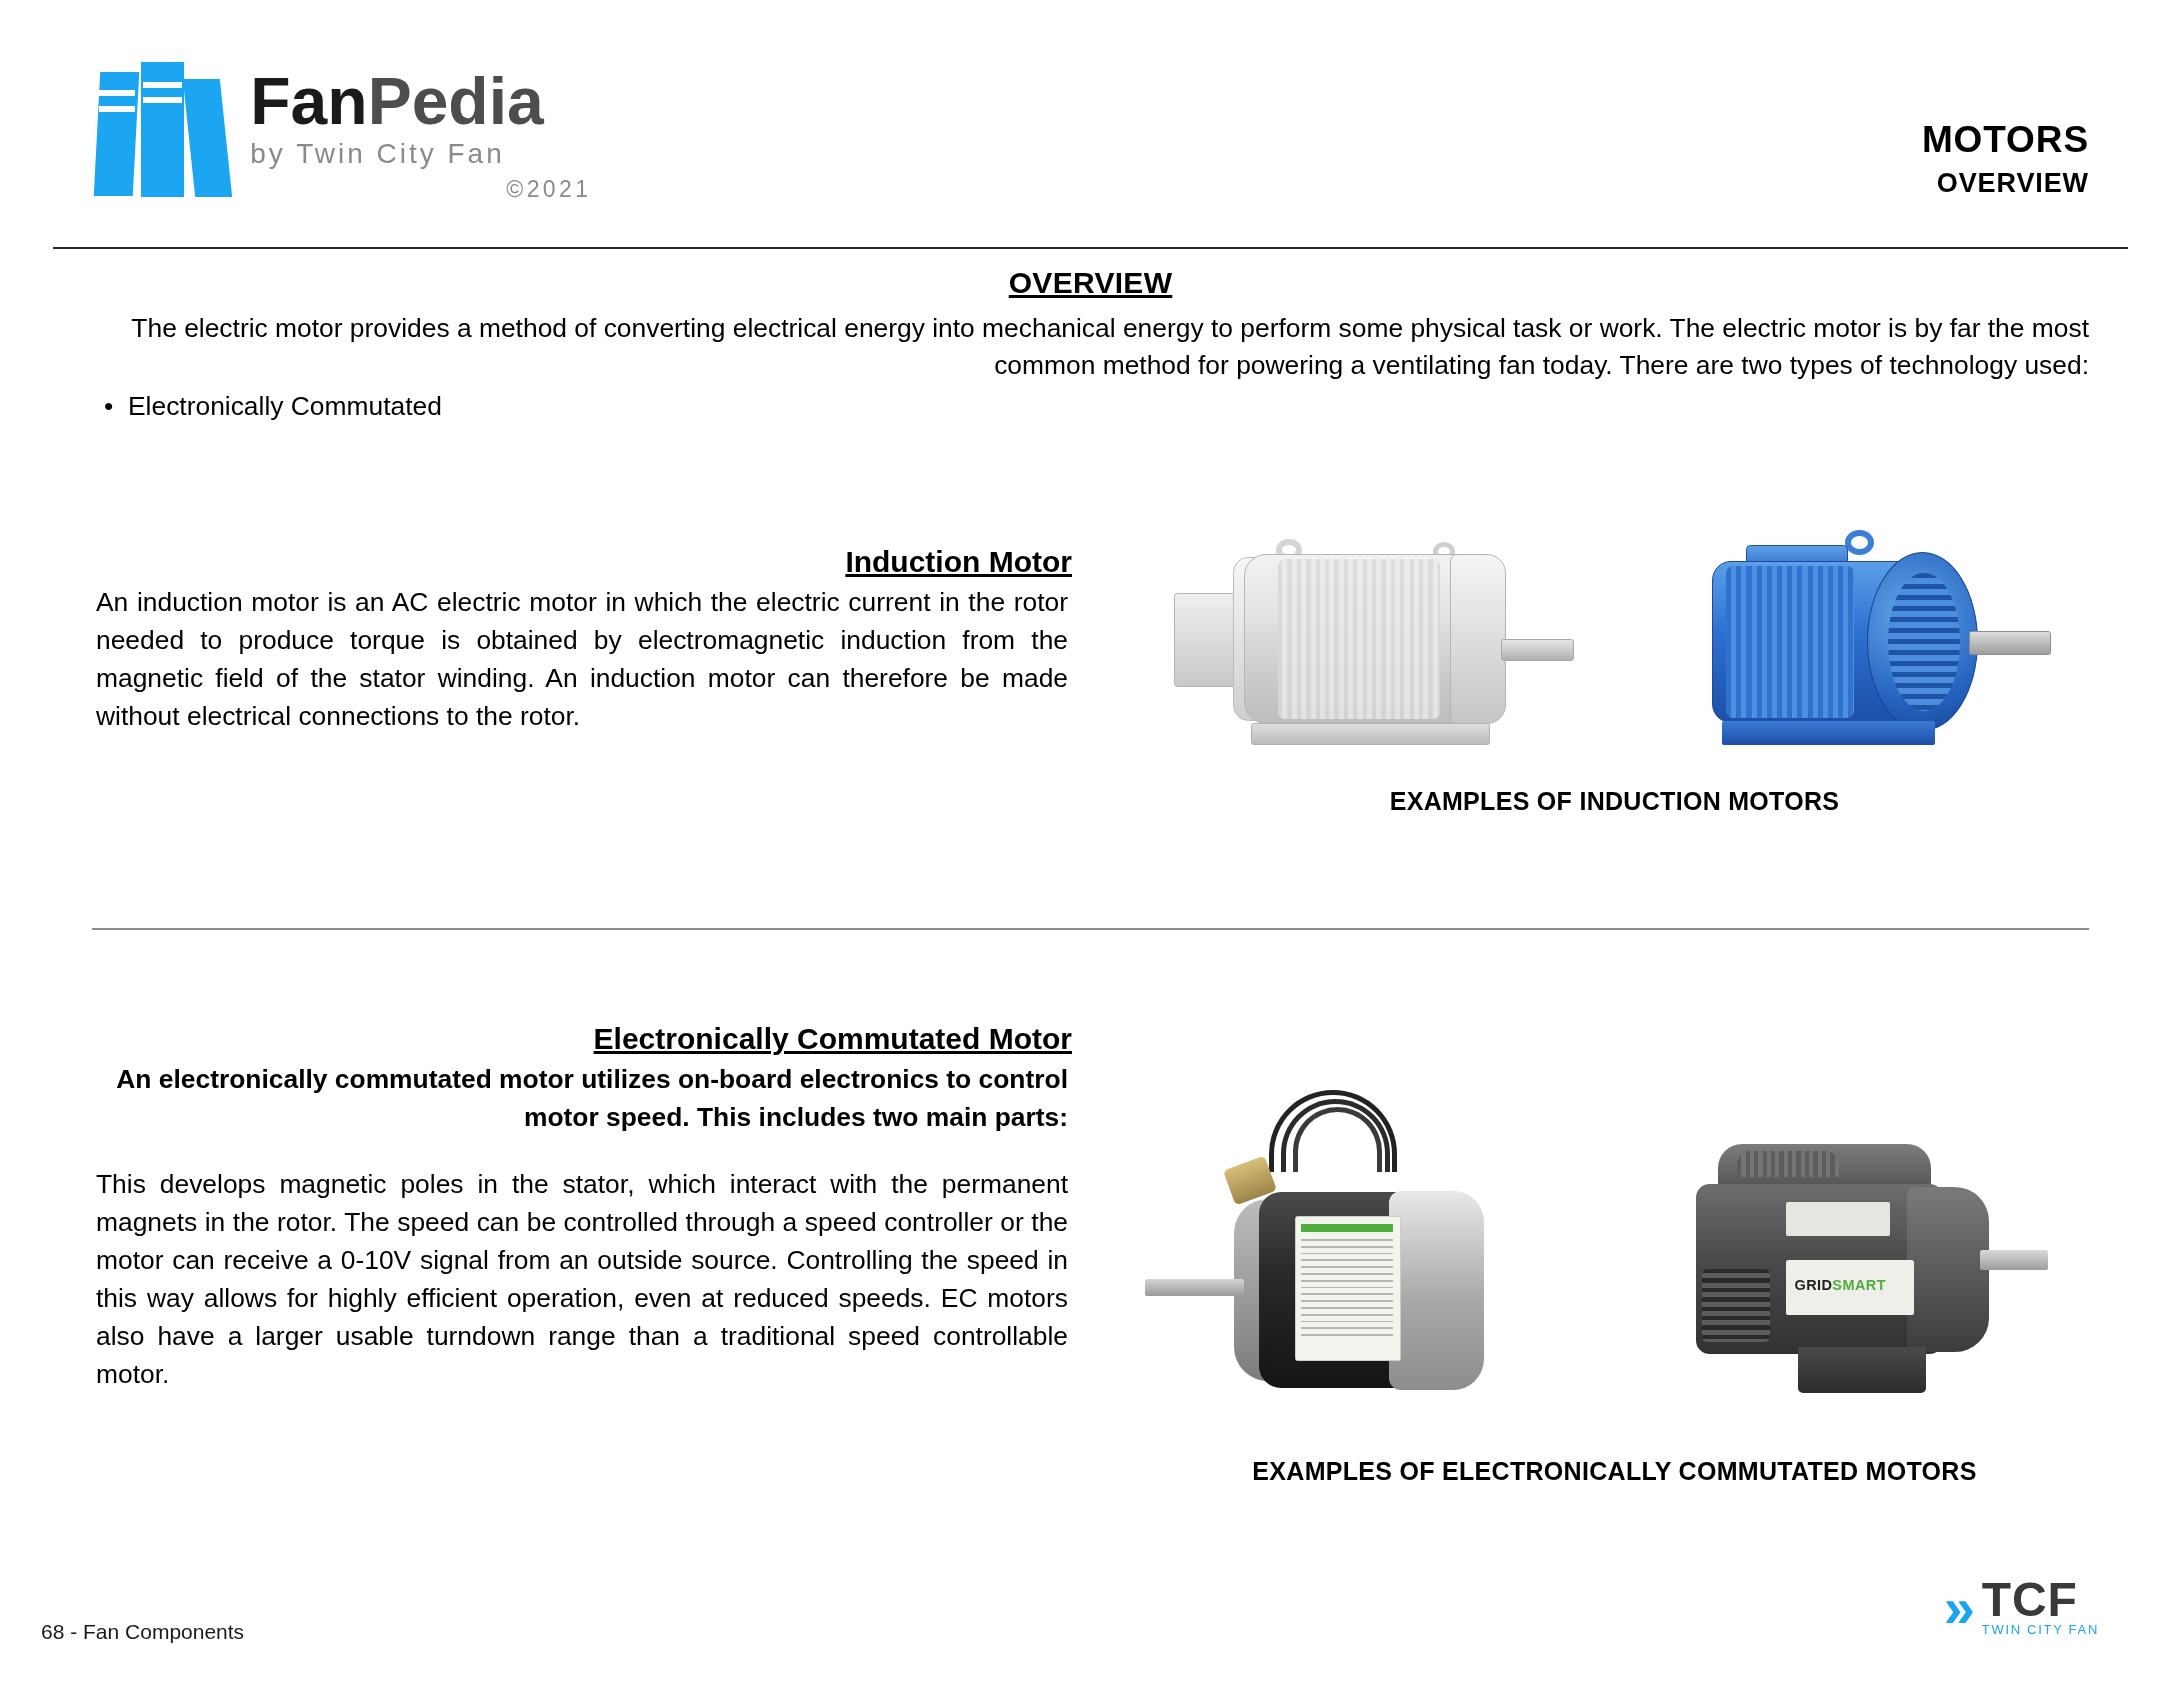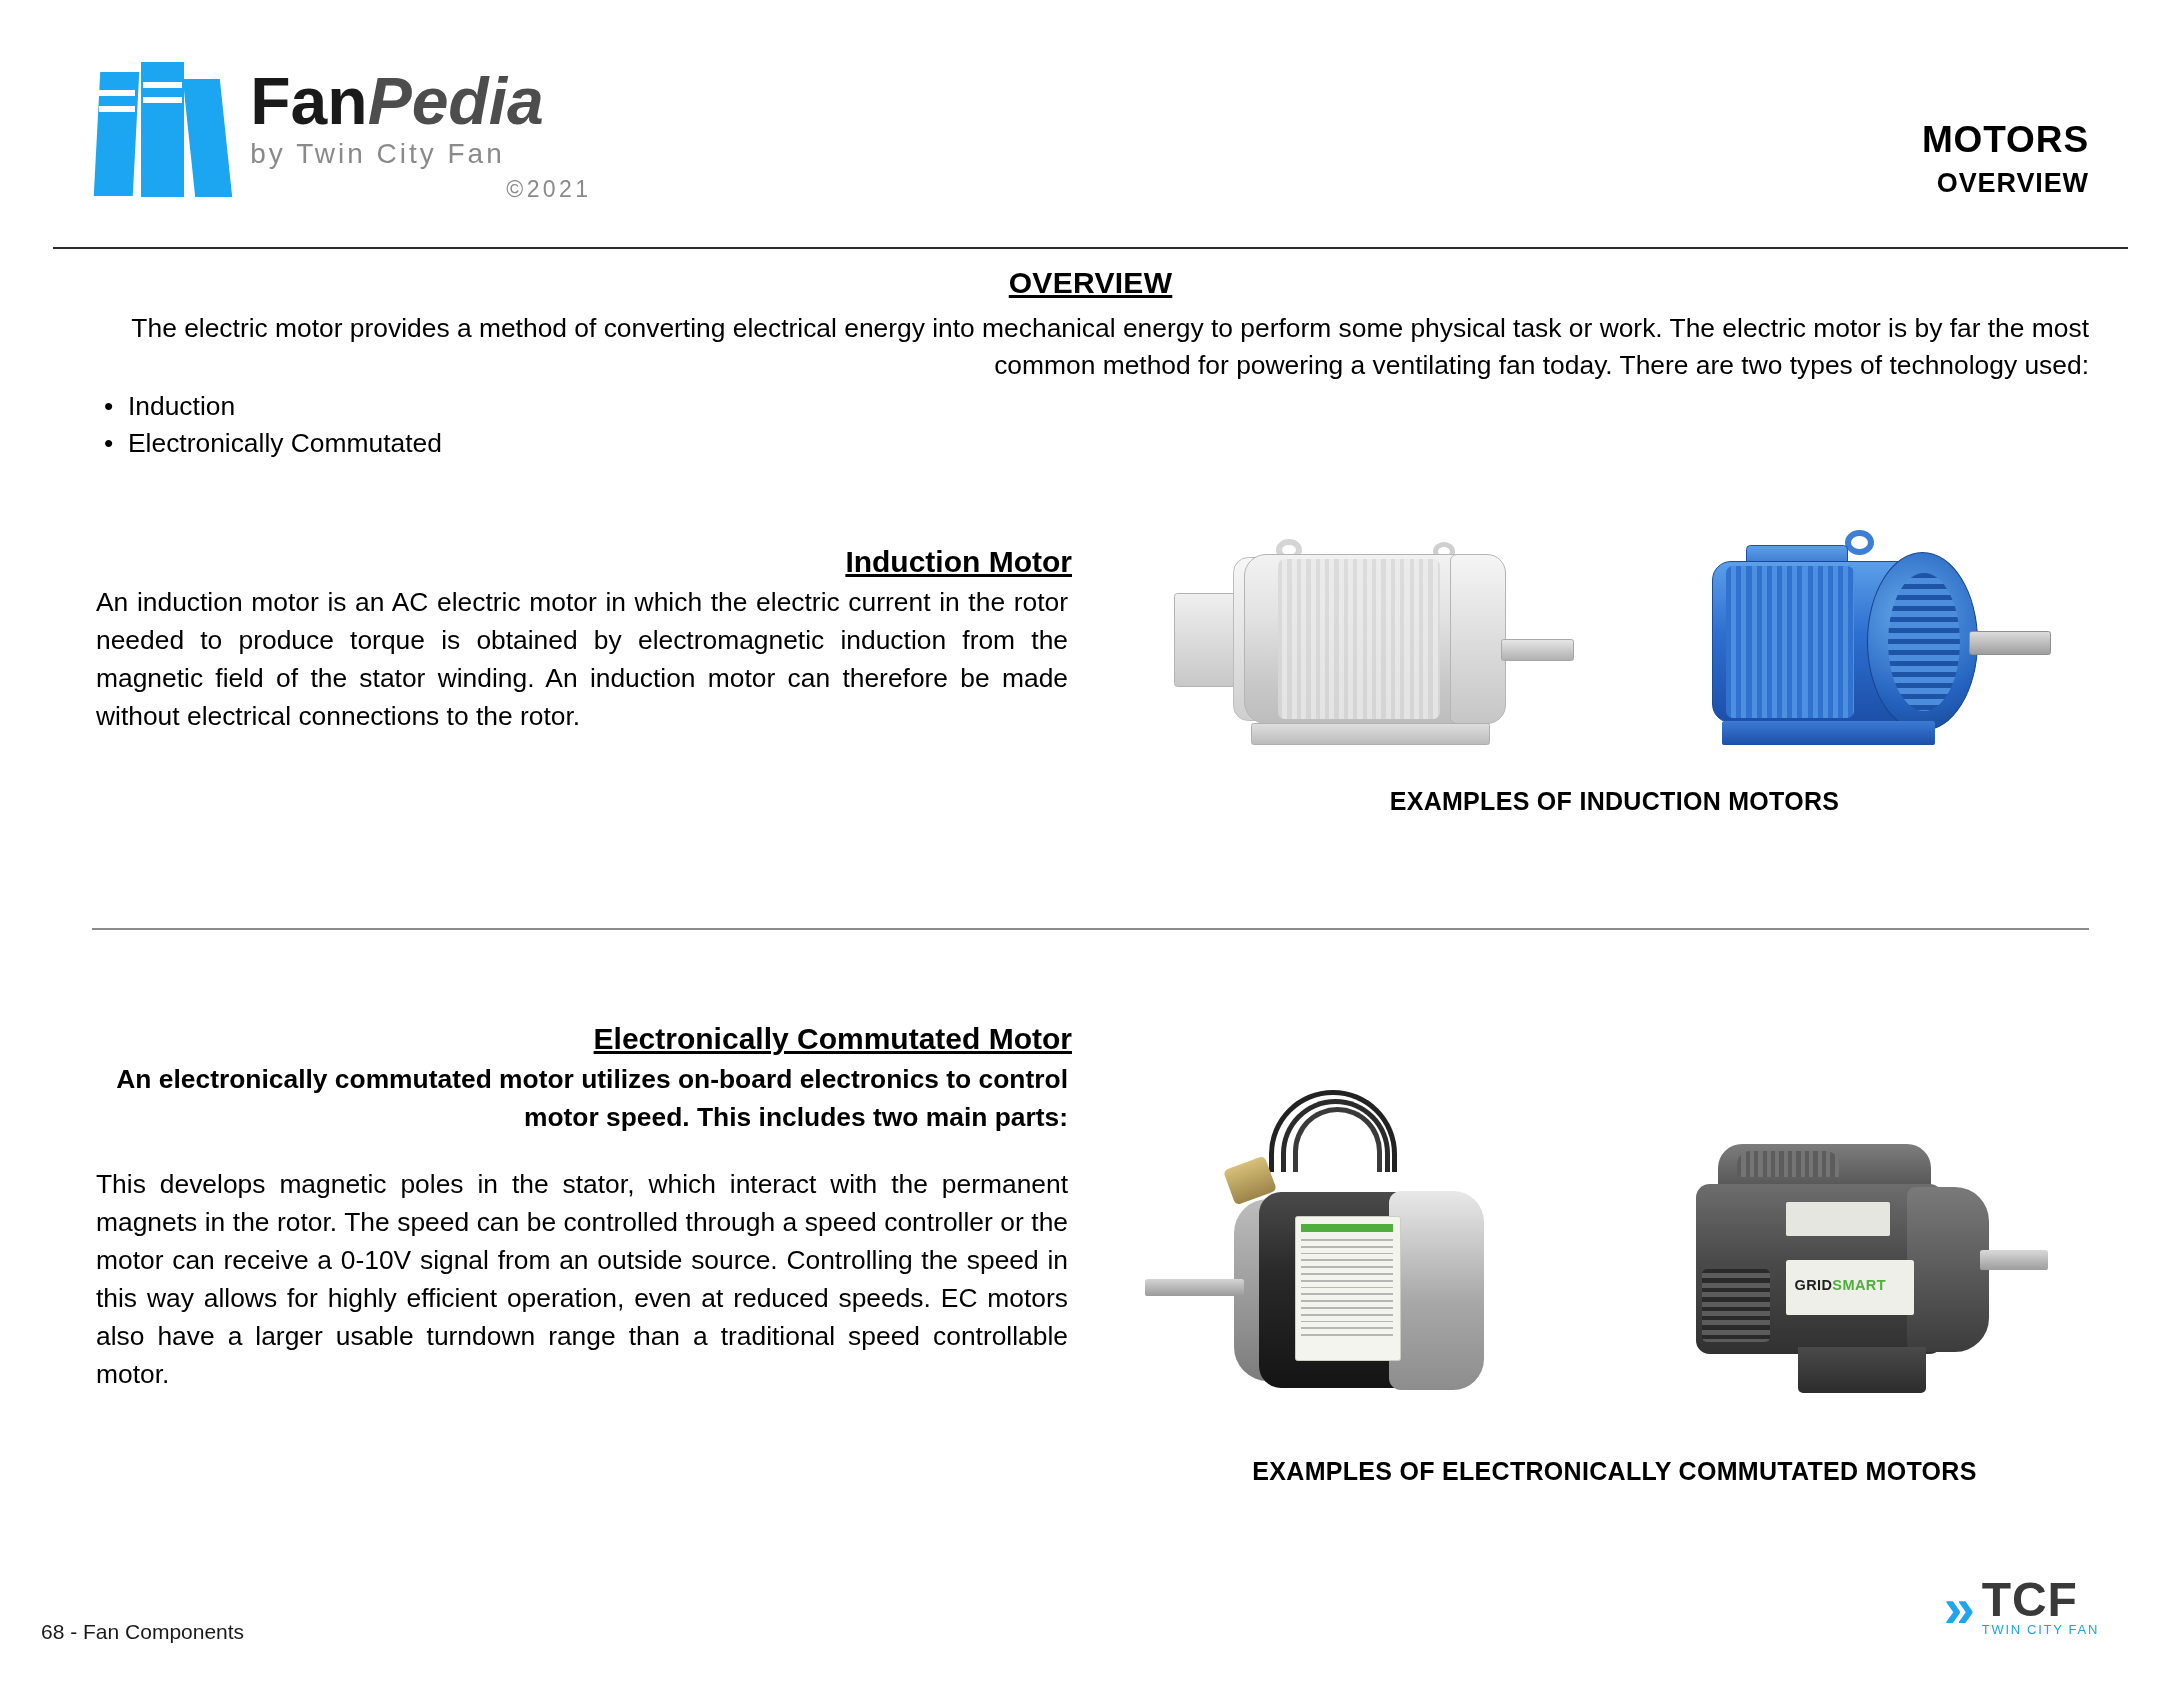--- a/index.html
+++ b/index.html
@@ -72,21 +72,21 @@
     padding-top: 15.3px;
   }
   .wordmark .fp {
     font-family: "Liberation Sans", sans-serif;
     font-weight: bold;
     font-size: 66px;
     letter-spacing: 0px;
     line-height: 66px;
     color: #1a1a1a;
   }
-  .wordmark .fp .thin { color: #4d4d4d; font-weight: bold; font-style: italic; }
+  .wordmark .fp .thin { color: #4d4d4d; font-weight: bold; }
   .wordmark .sub {
     font-family: "Liberation Sans", sans-serif;
     font-size: 28px;
     letter-spacing: 3px;
     color: #8a8a8a;
     margin-top: 3.4px;
   }
   .wordmark .copy {
     font-size: 23px;
     letter-spacing: 3.4px;
@@ -543,21 +543,20 @@
       <div class="h-title">MOTORS</div>
       <div class="h-sub">OVERVIEW</div>
     </div>
   </div>
   <div class="rule-top"></div>
 
   <div class="overview">
     <h2>OVERVIEW</h2>
     <p>The electric motor provides a method of converting electrical energy into mechanical energy to perform some physical task or work. The electric motor is by far the most common method for powering a ventilating fan today. There are two types of technology used:</p>
     <ul class="bullets">
-      <li>Induction</li>
       <li>Electronically Commutated</li>
     </ul>
   </div>
 
   <div class="sec1-text">
     <div class="sec-title">Induction Motor</div>
     <p class="sec-body">An induction motor is an AC electric motor in which the electric current in the rotor needed to produce torque is obtained by electromagnetic induction from the magnetic field of the stator winding. An induction motor can therefore be made without electrical connections to the rotor.</p>
   </div>
 
   <div class="sec1-images">

